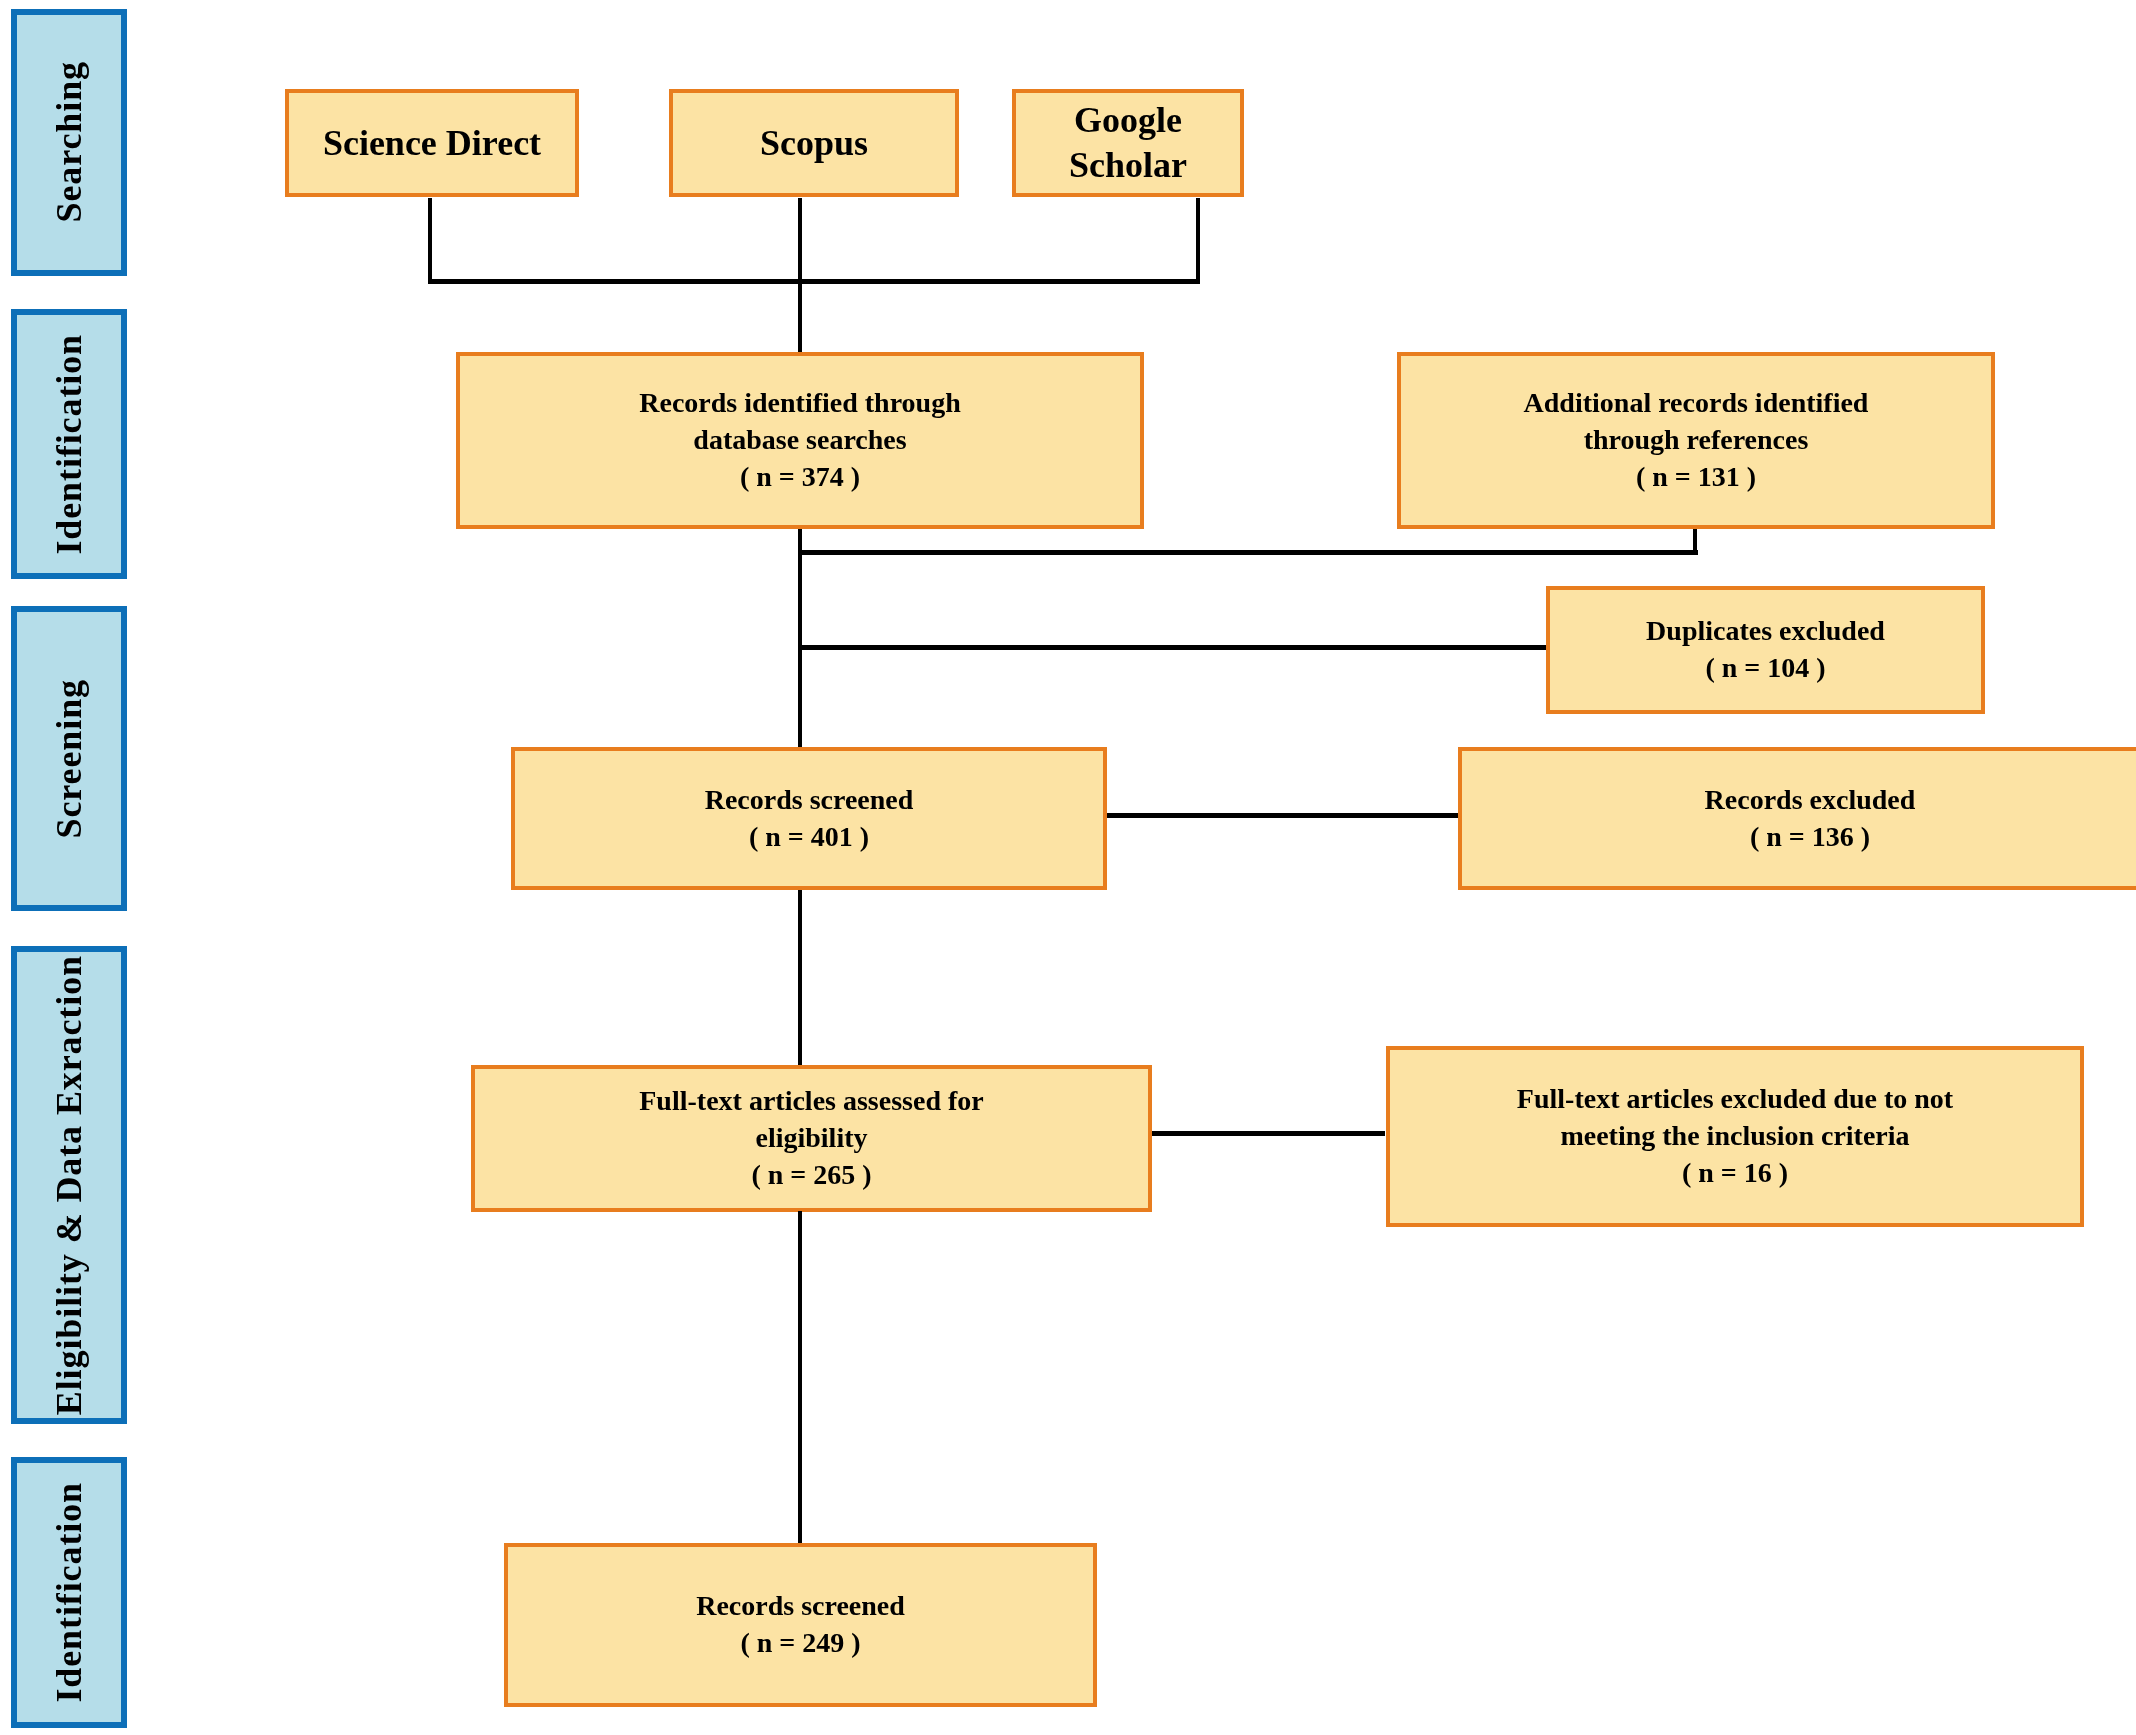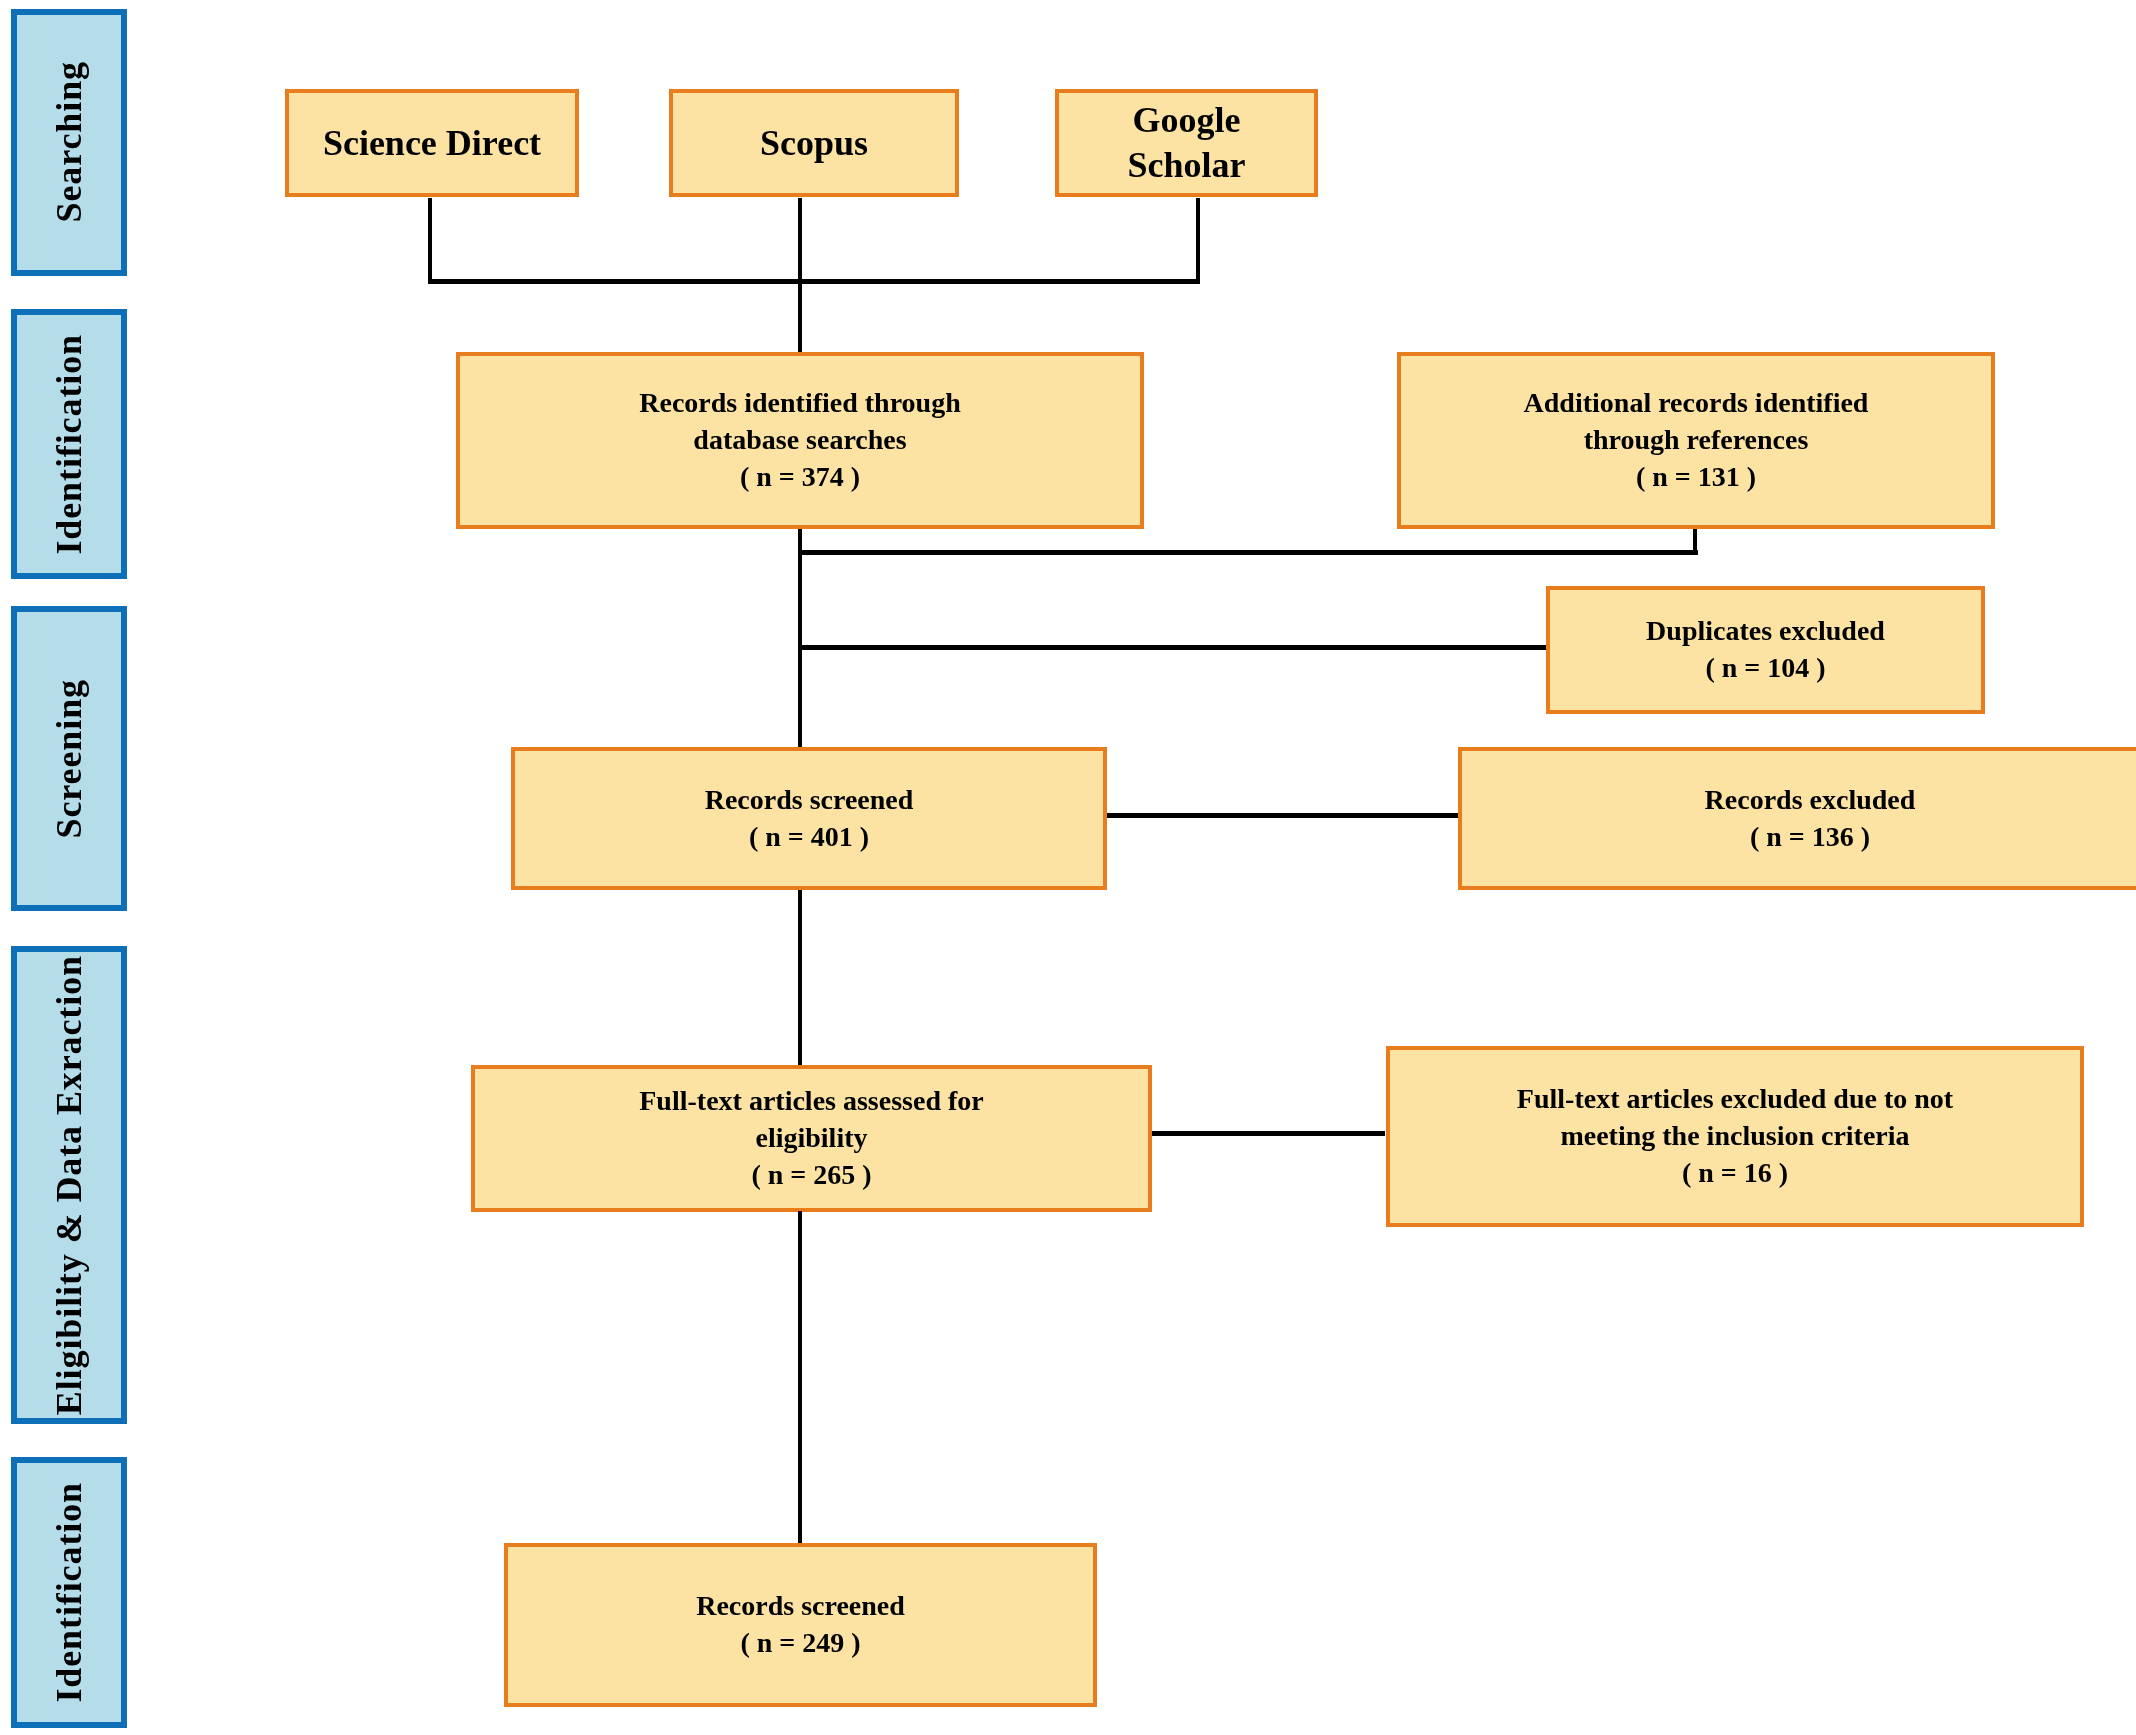--- a/index.html
+++ b/index.html
@@ -92,21 +92,21 @@
   <div class="stage" style="top:1457px;height:271px;">
     <span class="stage-label">Identification</span>
   </div>
 
   <div class="fbox" style="left:285px;top:89px;width:294px;height:108px;">
     <span class="src-label">Science Direct</span>
   </div>
   <div class="fbox" style="left:669px;top:89px;width:290px;height:108px;">
     <span class="src-label">Scopus</span>
   </div>
-  <div class="fbox" style="left:1055px;top:89px;width:263px;height:108px;">
+  <div class="fbox" style="left:1012px;top:89px;width:232px;height:108px;">
     <span class="src-label">Google
 Scholar</span>
   </div>
 
   <div class="vline" style="left:428px;top:198px;height:86px;"></div>
   <div class="vline" style="left:1196px;top:198px;height:86px;"></div>
   <div class="hline" style="left:428px;top:279px;width:772px;"></div>
   <div class="vline" style="left:798px;top:198px;height:154px;"></div>
 
   <div class="fbox" style="left:456px;top:352px;width:688px;height:177px;">

